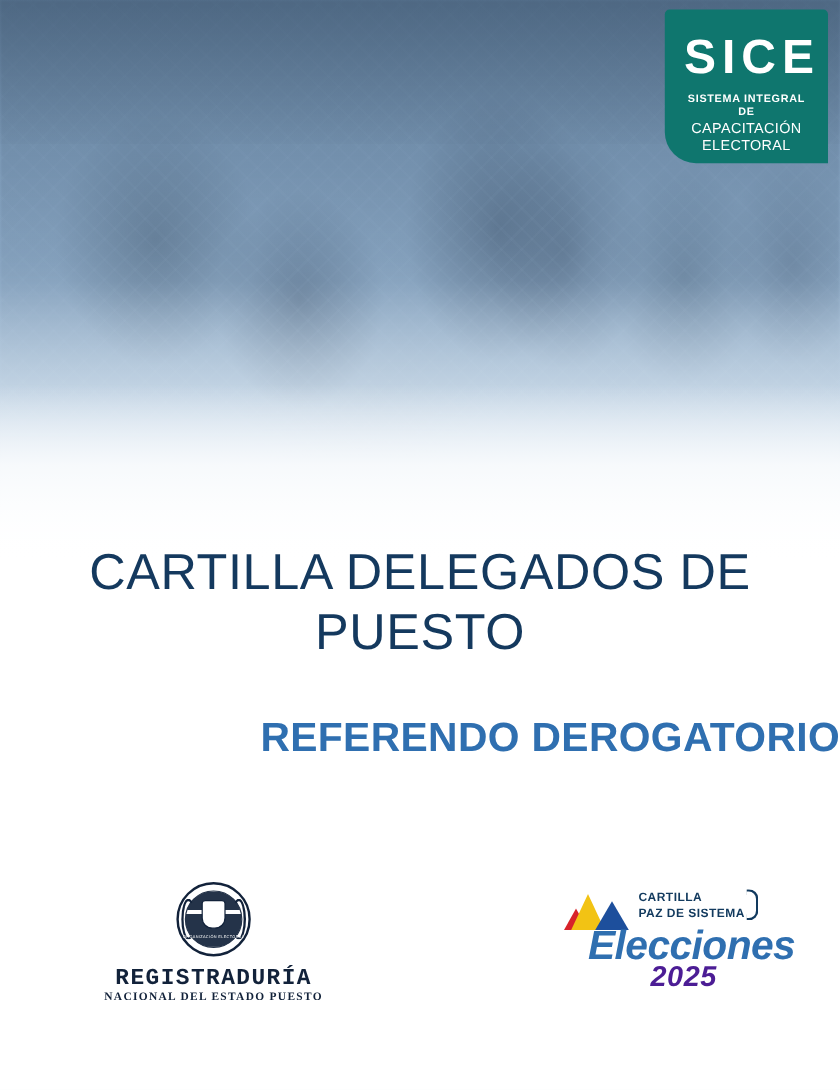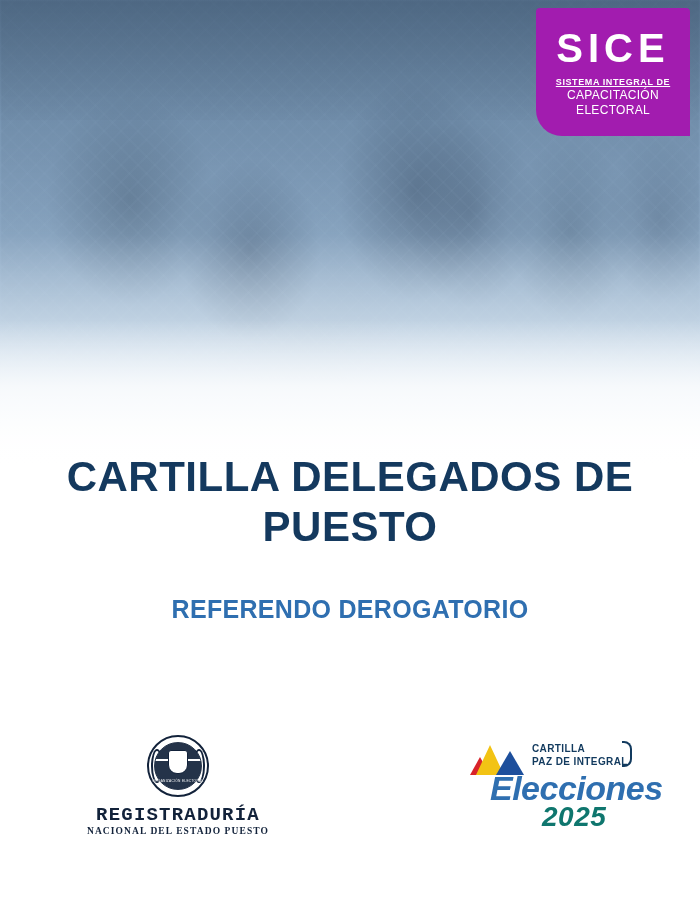--- a/index.html
+++ b/index.html
@@ -75,75 +75,75 @@
     left: 0; right: 0; bottom: 0;
     height: 150px;
     background: linear-gradient(180deg, rgba(255,255,255,0) 0%, rgba(255,255,255,0.75) 45%, #ffffff 100%);
   }
 
   
   .sice-badge {
     position: absolute;
     top: 8px;
     right: 10px;
-    width: 154px;
+    width: 136px;
     height: 128px;
-    background: #a21caf;
+    background: #0f766e;
     border-radius: 4px 4px 0 26px;
     color: #ffffff;
     padding: 20px 16px 12px 16px;
     text-align: center;
     letter-spacing: .5px;
   }
   .sice-title {
     font-size: 40px;
     font-weight: bold;
     letter-spacing: 5px;
     line-height: 1;
     color: #ffffff;
   }
   .sice-sub1 {
     margin-top: 9px;
     font-size: 9px;
     font-weight: bold;
     letter-spacing: .6px;
     line-height: 1.25;
     color: #ffffff;
-    text-decoration: underline;
   }
   .sice-sub2 {
     font-size: 12px;
     font-weight: normal;
     letter-spacing: .3px;
     line-height: 1.2;
     color: #ffffff;
   }
 
   
   .title-block {
     position: absolute;
     top: 452px;
     left: 0;
     width: 700px;
     text-align: center;
   }
   .main-title {
     color: #14395e;
     font-size: 42px;
-    font-weight: bold;
+    font-weight: normal;
     line-height: 1.18;
     letter-spacing: .5px;
   }
   .subtitle {
     margin-top: 42px;
     color: #2f6fb0;
-    font-size: 25px;
+    font-size: 34px;
     font-weight: bold;
     line-height: 1.35;
     letter-spacing: .3px;
+    text-align: right;
   }
 
   
   .footer-logos {
     position: absolute;
     top: 735px;
     left: 0;
     width: 700px;
     height: 120px;
   }
@@ -288,22 +288,22 @@
     font-size: 34px;
     font-weight: bold;
     font-style: italic;
     letter-spacing: -0.5px;
     line-height: 1;
   }
   .elec-year {
     position: absolute;
     left: 72px;
     top: 66px;
-    color: #0f766e;
-    font-size: 28px;
+    color: #4c1d95;
+    font-size: 24px;
     font-weight: bold;
     font-style: italic;
     letter-spacing: .5px;
     line-height: 1;
   }
 </style>
 </head>
 <body>
 
 <div class="page">
@@ -344,21 +344,21 @@
     </div>
 
     <div class="elecciones">
       <div class="mountain">
         <div class="mtn-red"></div>
         <div class="mtn-yellow"></div>
         <div class="mtn-blue"></div>
       </div>
       <div class="ref-label">
         <div>CARTILLA</div>
-        <div>PAZ DE INTEGRAL</div>
+        <div>PAZ DE SISTEMA</div>
       </div>
       <div class="ref-bracket"></div>
       <div class="elec-word">Elecciones</div>
       <div class="elec-year">2025</div>
     </div>
 
   </div>
 
 </div>
 

